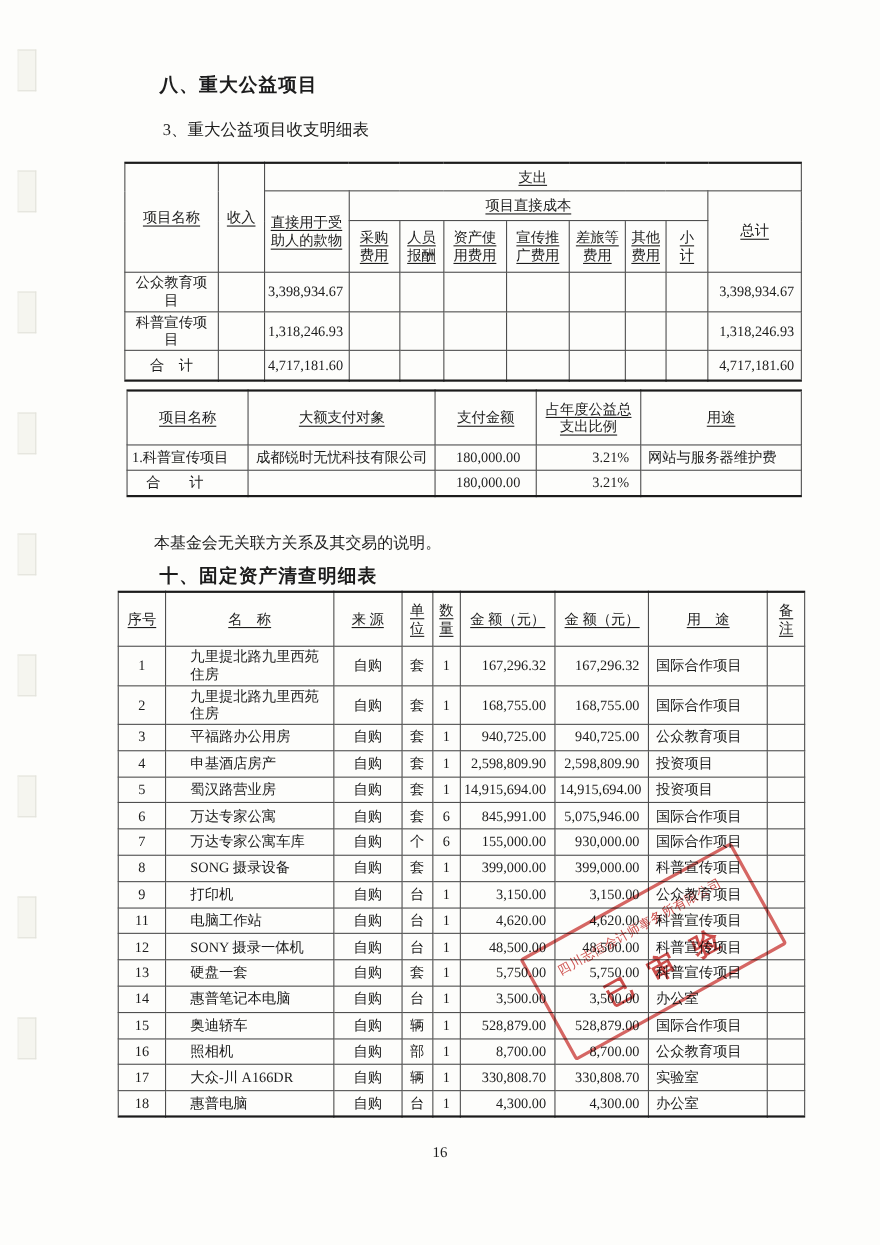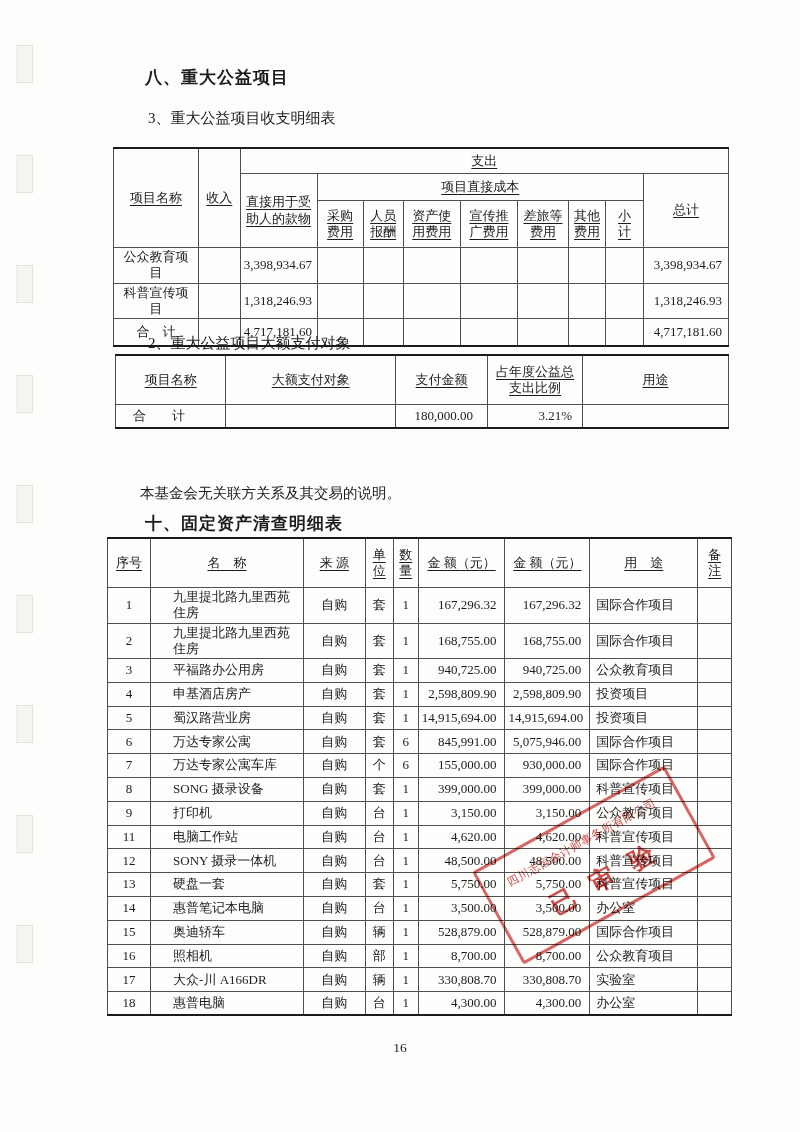--- a/index.html
+++ b/index.html
@@ -173,41 +173,47 @@
           <td></td>
           <td></td>
           <td></td>
           <td></td>
           <td></td>
           <td>4,717,181.60</td>
         </tr>
       </tbody>
   </table>
 
-  <div class="h-sub" style="left:148px;top:334px">2、重大公益项目大额支付对象</div>
 
   <table id="table2">
     <colgroup>
       <col style="width:18%">
         <col style="width:27.7%">
         <col style="width:15%">
       <col style="width:15.5%">
         <col style="width:23.8%">
     </colgroup>
     <thead>
       <tr>
         <th>项目名称</th>
         <th>大额支付对象</th>
         <th>支付金额</th>
         <th>占年度公益总
 支出比例</th>
         <th>用途</th>
       </tr>
     </thead>
     <tbody>
+        <tr>
+          <td>1.科普宣传项目</td>
+          <td>成都锐时无忧科技有限公司</td>
+          <td>180,000.00</td>
+          <td>3.21%</td>
+          <td>网站与服务器维护费</td>
+        </tr>
         <tr>
           <td>　合　　计</td>
           <td></td>
           <td>180,000.00</td>
           <td>3.21%</td>
           <td></td>
         </tr>
       </tbody>
   </table>
 

